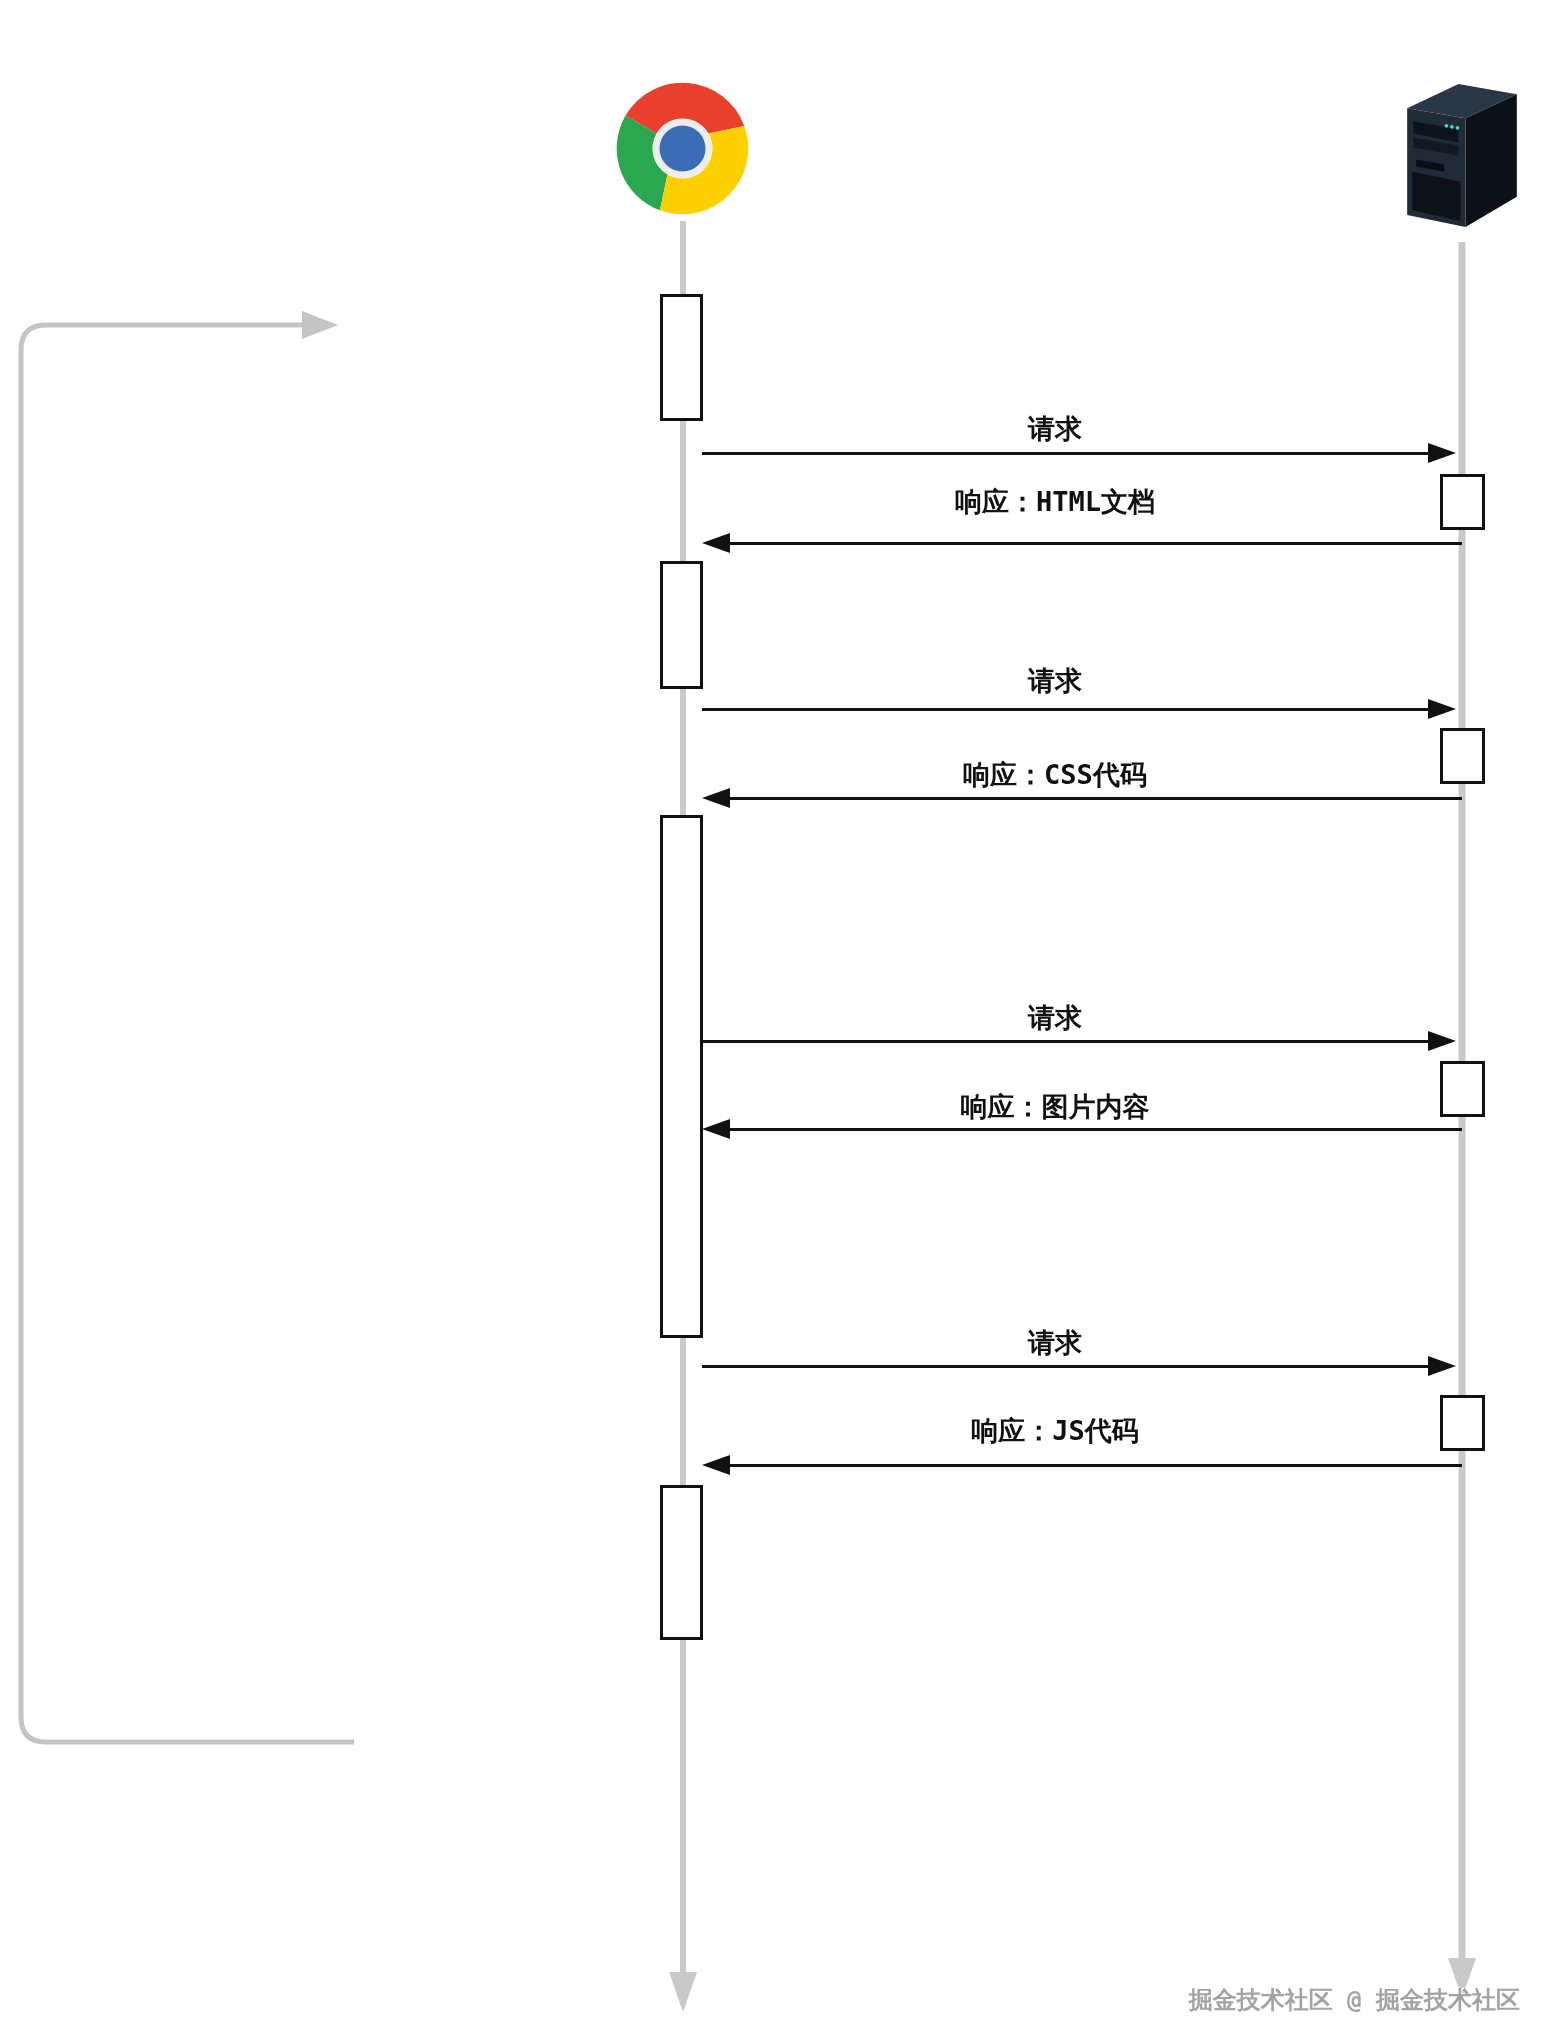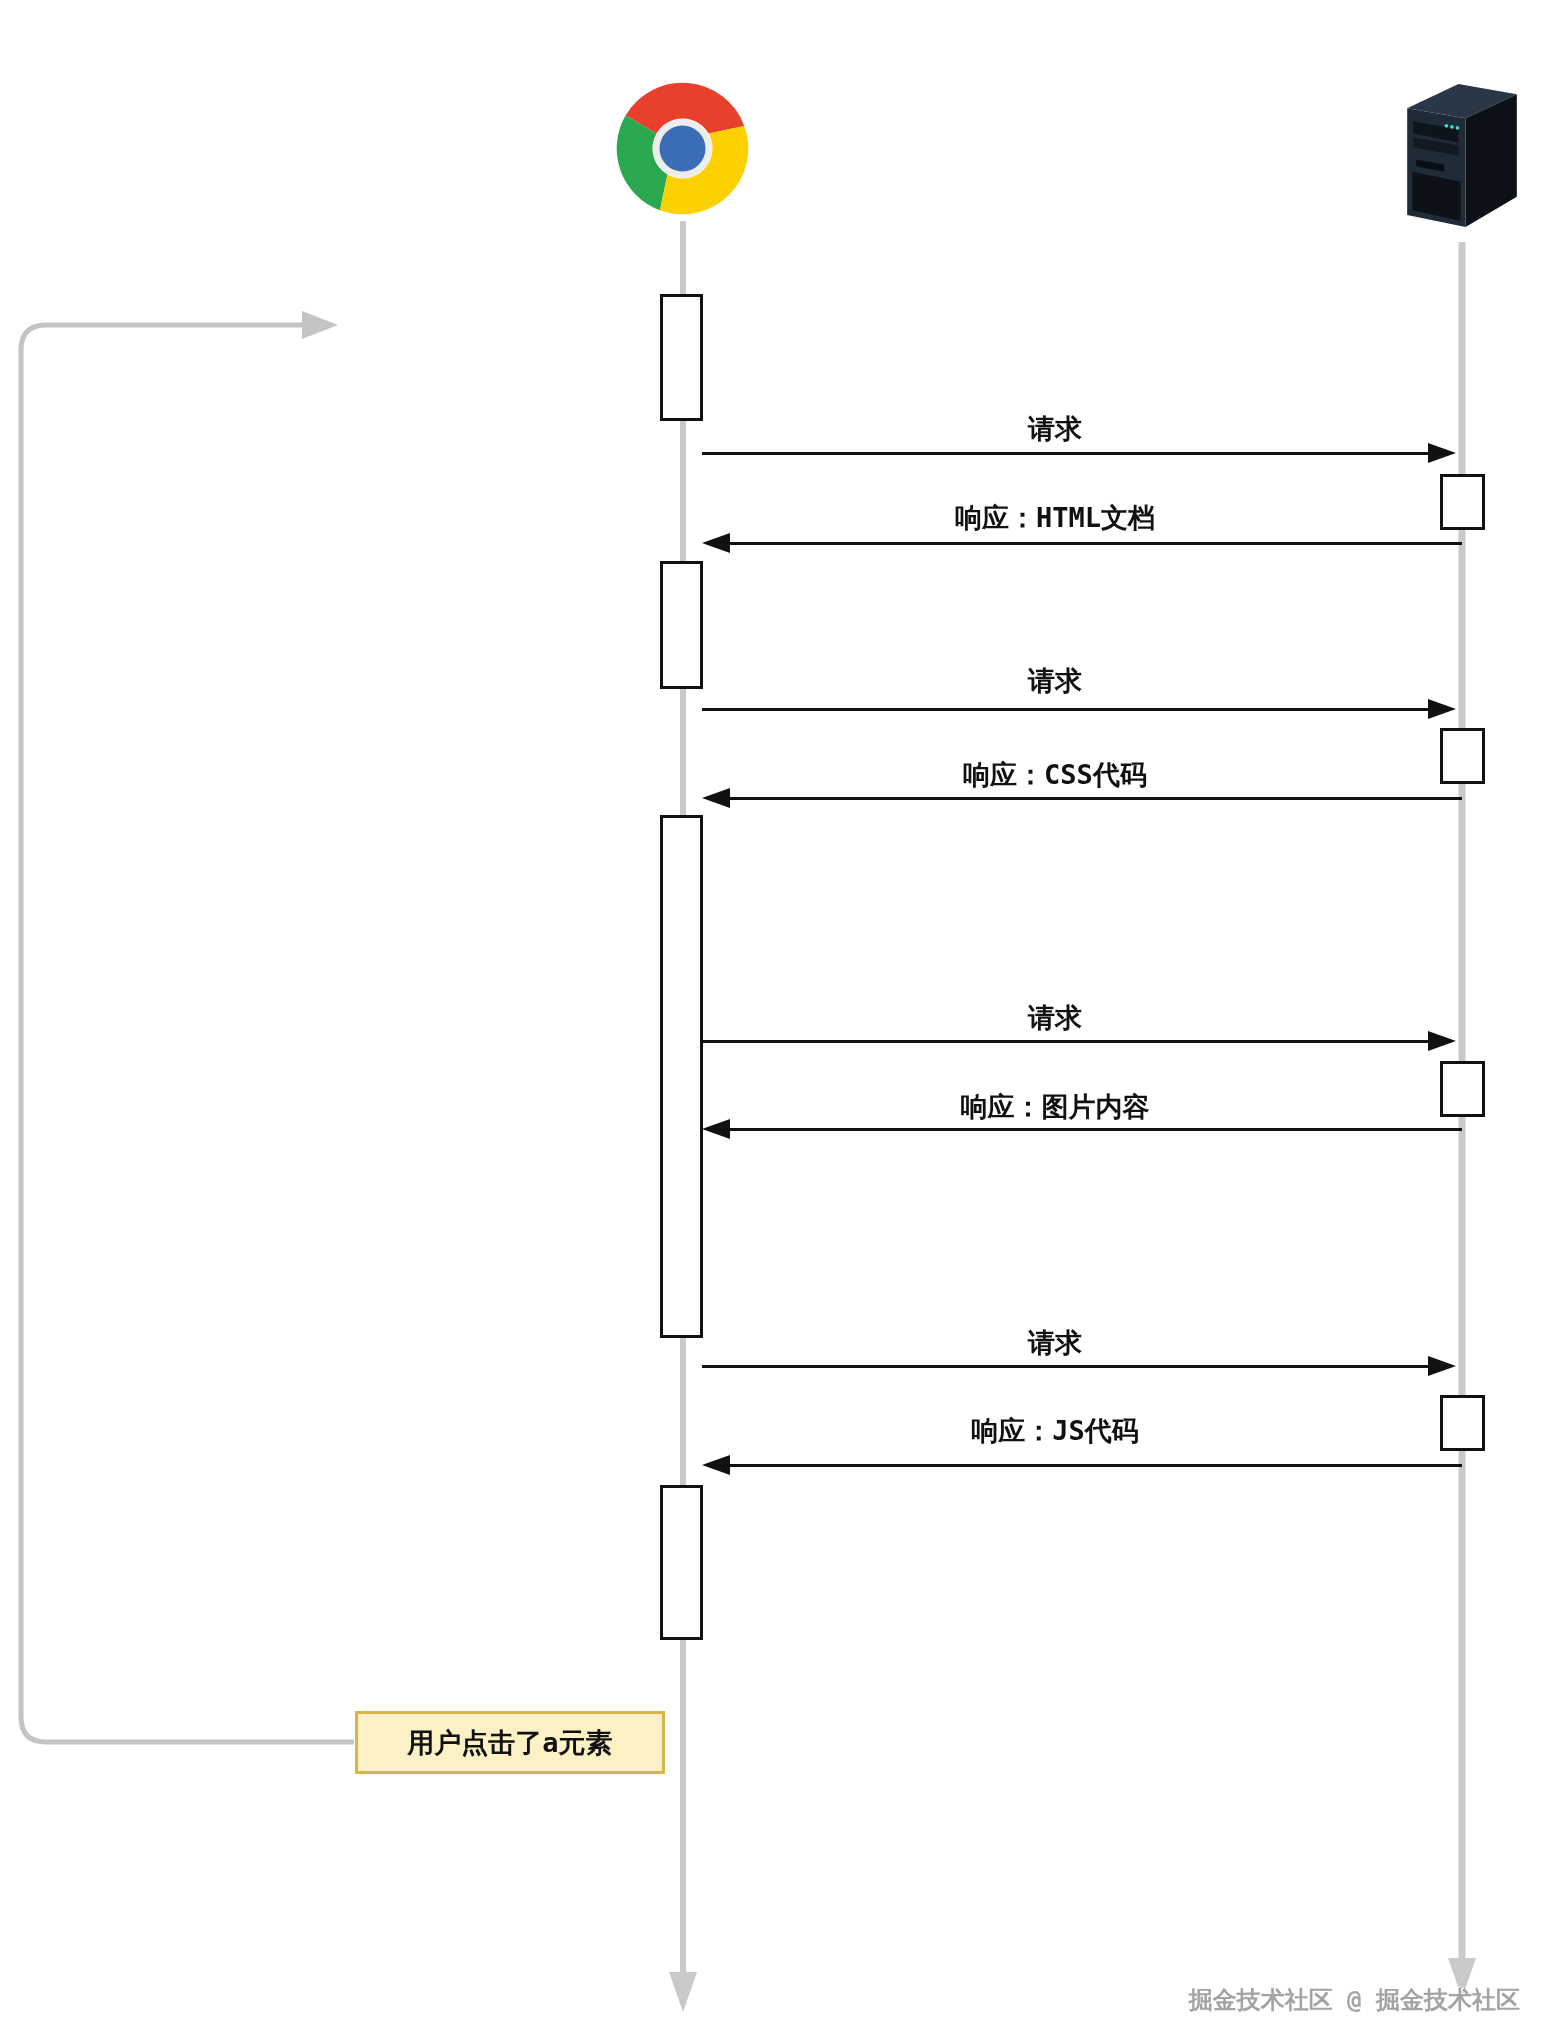--- a/index.html
+++ b/index.html
@@ -86,21 +86,21 @@
       <div class="act-bar" style="top: 258px; height: 127px;"></div>
       <div class="act-bar" style="top: 525px; height: 128px;"></div>
       <div class="act-bar" style="top: 779px; height: 523px;"></div>
       <div class="act-bar" style="top: 1449px; height: 155px;"></div>
     </div>
   <div class="abs" style="left:0;top:0">
       <div class="msg-label" style="top: 376px;">请求</div>
       <div class="h-line" style="left: 702px; width: 730px; top: 416px;"></div>
       <div class="head-right" style="left: 1428px; top: 407px;"></div>
       <div class="srv-box" style="top: 438px;"></div>
-      <div class="msg-label" style="top: 465px;">响应：HTML文档</div>
+      <div class="msg-label" style="top: 449px;">响应：HTML文档</div>
       <div class="h-line" style="left: 728px; width: 734px; top: 506px;"></div>
       <div class="head-left" style="left: 702px; top: 497px;"></div>
       <div class="msg-label" style="top: 628px;">请求</div>
       <div class="h-line" style="left: 702px; width: 730px; top: 672px;"></div>
       <div class="head-right" style="left: 1428px; top: 663px;"></div>
       <div class="srv-box" style="top: 692px;"></div>
       <div class="msg-label" style="top: 722px;">响应：CSS代码</div>
       <div class="h-line" style="left: 728px; width: 734px; top: 761px;"></div>
       <div class="head-left" style="left: 702px; top: 752px;"></div>
       <div class="msg-label" style="top: 965px;">请求</div>
@@ -113,19 +113,16 @@
       <div class="msg-label" style="top: 1290px;">请求</div>
       <div class="h-line" style="left: 702px; width: 730px; top: 1329px;"></div>
       <div class="head-right" style="left: 1428px; top: 1320px;"></div>
       <div class="srv-box" style="top: 1359px;"></div>
       <div class="msg-label" style="top: 1378px;">响应：JS代码</div>
       <div class="h-line" style="left: 728px; width: 734px; top: 1428px;"></div>
       <div class="head-left" style="left: 702px; top: 1419px;"></div>
     </div>
   <div class="abs" style="left:0;top:0"></div>
 
-  <div class="note">
-    <span>用户点击了a元素</span>
-  </div>
 
   <div class="watermark">掘金技术社区 @ 掘金技术社区</div>
 
 </div>
 
 </body></html>

